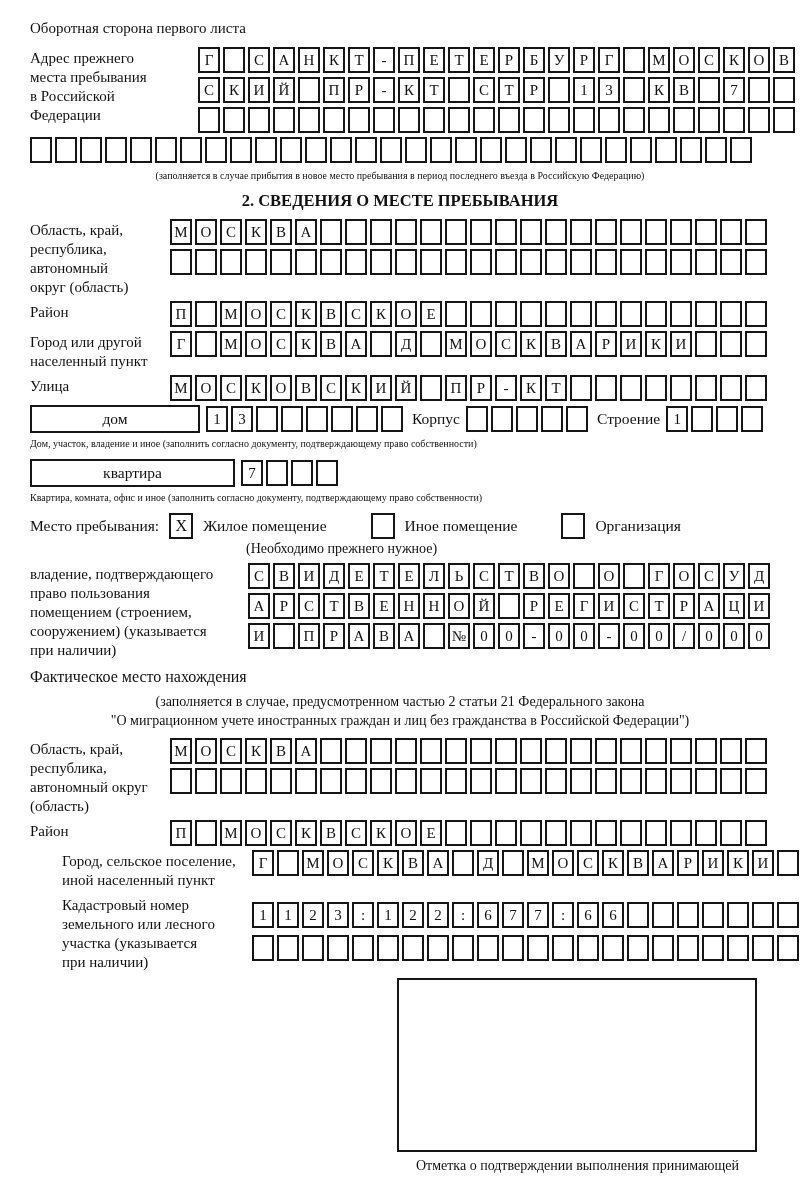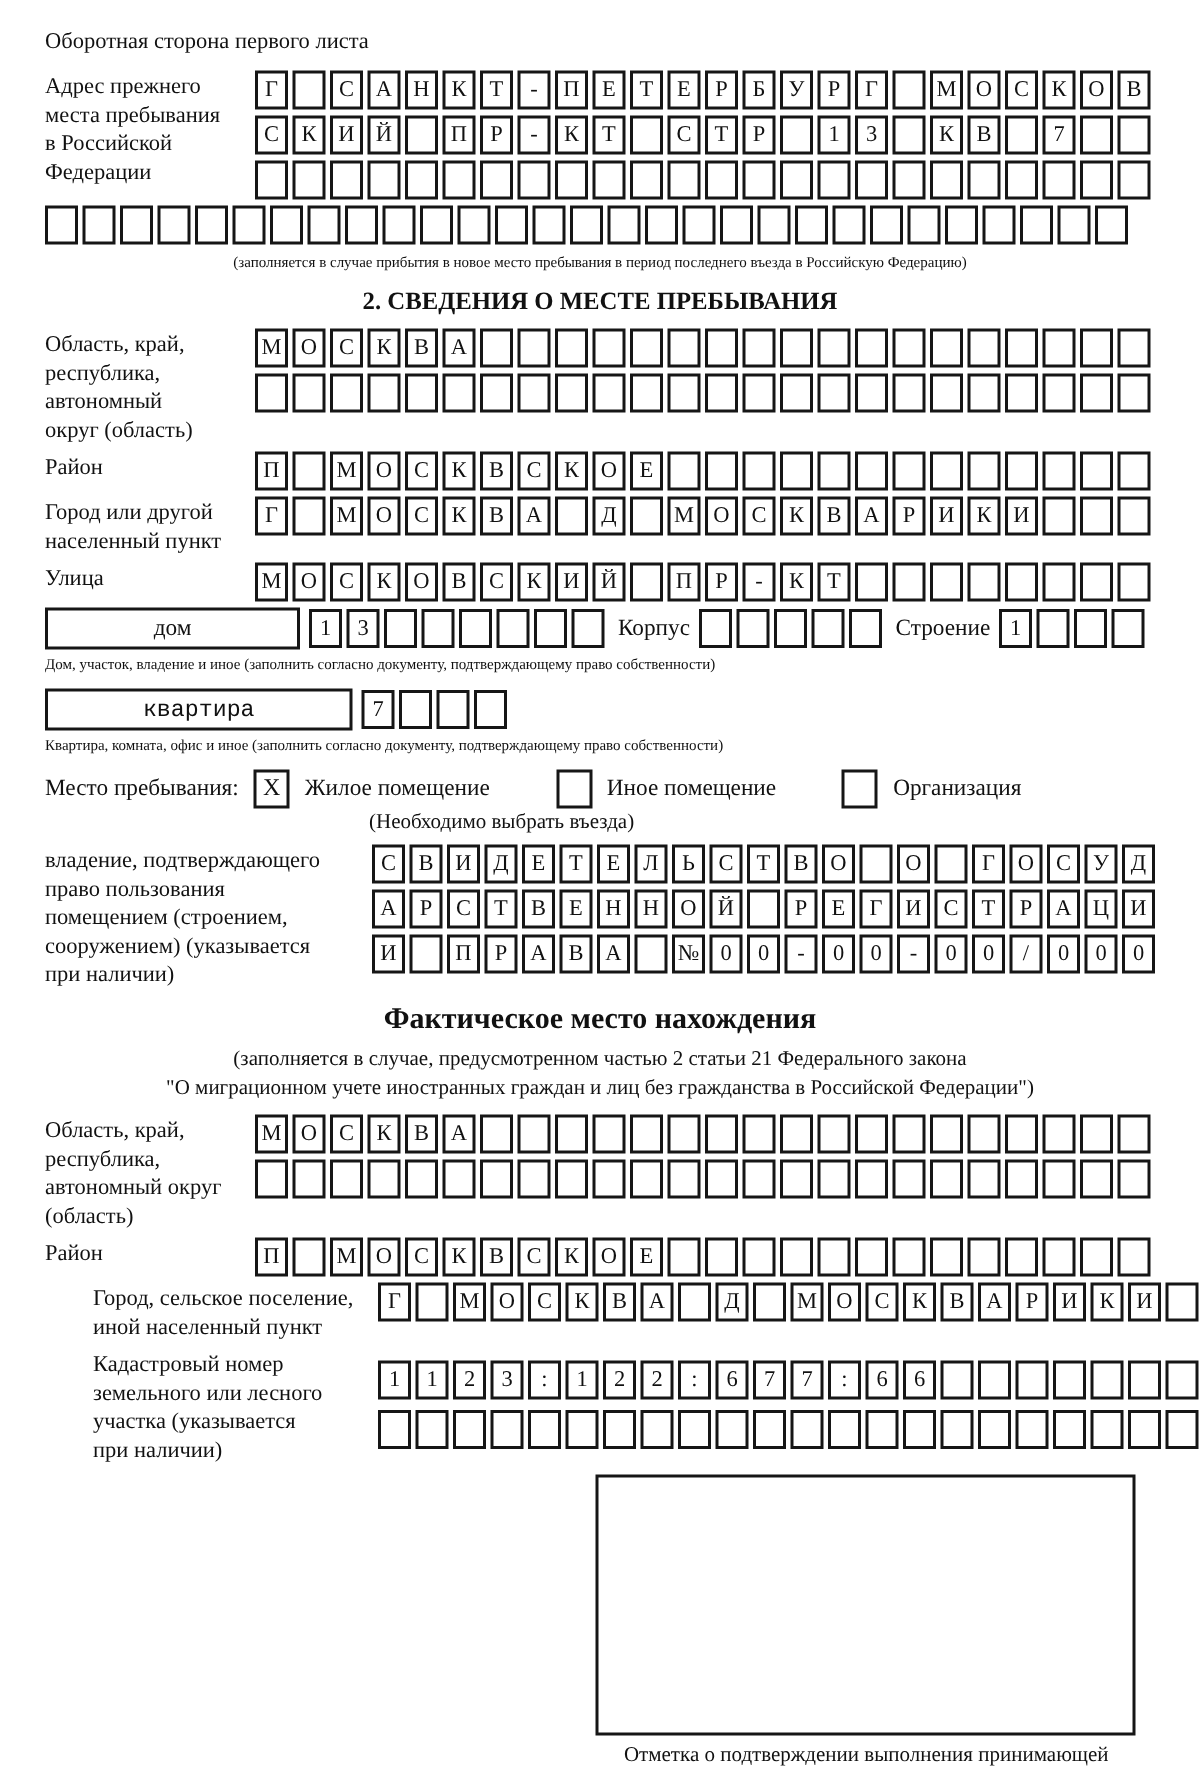--- a/index.html
+++ b/index.html
@@ -26,48 +26,48 @@
     font-size:15px; line-height:1;
   }
   .caption { font-size:10px; text-align:center; margin:2px 0 6px 0; line-height:18px; }
   .caption.left { text-align:left; }
   .section-title { font-size:16.5px; font-weight:bold; text-align:center; margin:6px 0 8px 0; }
 
   .house-row { display:flex; align-items:center; margin-bottom:2px; }
   .widebox { border:2px solid #161616; height:28px; display:flex; align-items:center;
              justify-content:center; font-size:15.5px; }
   .widebox.dom { width:170px; flex:0 0 170px; }
-  .widebox.kvartira { width:205px; flex:0 0 205px;font-family:Liberation Mono, monospace; }
+  .widebox.kvartira { width:205px; flex:0 0 205px; }
   .inline-label { font-size:15.5px; padding:0 6px; }
   .gap6 { width:6px; flex:0 0 6px; }
 
   .stay-row { display:flex; align-items:center; margin:4px 0 2px 0; font-size:15.5px; }
   .checkbox { width:24px; height:26px; flex:0 0 24px; border:2px solid #161616;
               display:inline-flex; align-items:center; justify-content:center;
               font-size:16px; margin:0 10px; }
   .opt-label { margin-right:34px; }
   .choose-note { font-size:14px; margin:0 0 6px 216px; }
 
-  .fact-title { font-size:20px; font-weight:bold; text-align:center; margin:8px 0 6px 0; }
+  .fact-title { font-size:16px; font-weight:normal; text-align:left; margin:8px 0 6px 0; }
   .fact-caption { font-size:14px; text-align:center; line-height:19px; }
   .fact-caption-wrap { margin-bottom:8px; }
 
   .cad-rows .cellrow { margin-bottom:7px; }
   .cad-rows { padding-top:8px; }
 
   .stamp-wrap { margin:6px 0 0 355px; width:385px; }
   .stamp-box { width:360px; height:174px; border:2px solid #161616; margin-left:12px; }
   .stamp-caption { font-size:14px; line-height:18px; text-align:center; margin-top:5px; }
 </style>
 </head>
 <body>
 
 <div class="corner-note">Оборотная сторона первого листа</div>
 
-<div class="frow" style="margin-top:10px;">
+<div class="frow" style="margin-top:10px;gap:28px;">
   <div class="label-col">
     <span style="display:block">Адрес прежнего</span>
     <span style="display:block">места пребывания</span>
     <span style="display:block">в Российской</span>
     <span style="display:block">Федерации</span>
   </div>
   <div class="rows-col">
     <div class="cellrow">
         <span class="cell">Г</span>
         <span class="cell"></span>
@@ -384,21 +384,21 @@
 
 <div class="stay-row">
   <span>Место пребывания:</span>
   <span class="checkbox">X</span>
   <span class="opt-label">Жилое помещение</span>
   <span class="checkbox"> </span>
   <span class="opt-label">Иное помещение</span>
   <span class="checkbox"> </span>
   <span>Организация</span>
 </div>
-<div class="choose-note">(Необходимо выбрать въезда)</div>
+<div class="choose-note">(Необходимо прежнего нужное)</div>
 
 <div class="frow">
   <div class="label-col wide">
     <span style="display:block">владение, подтверждающего</span>
     <span style="display:block">право пользования</span>
     <span style="display:block">помещением (строением,</span>
     <span style="display:block">сооружением) (указывается</span>
     <span style="display:block">при наличии)</span>
   </div>
   <div class="rows-col">

